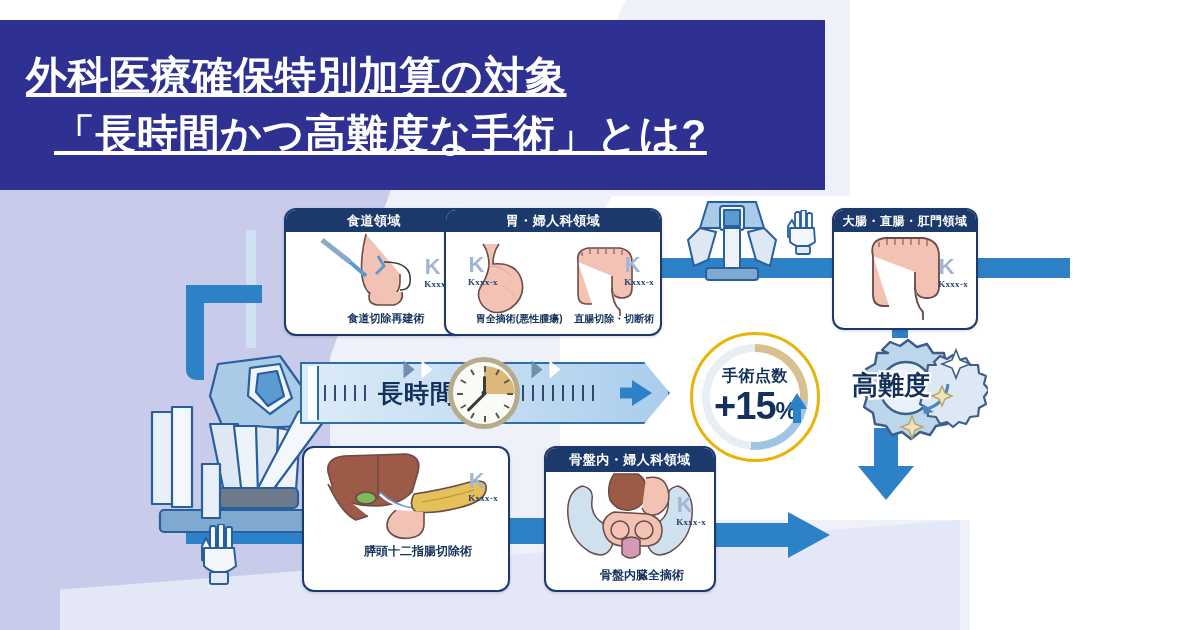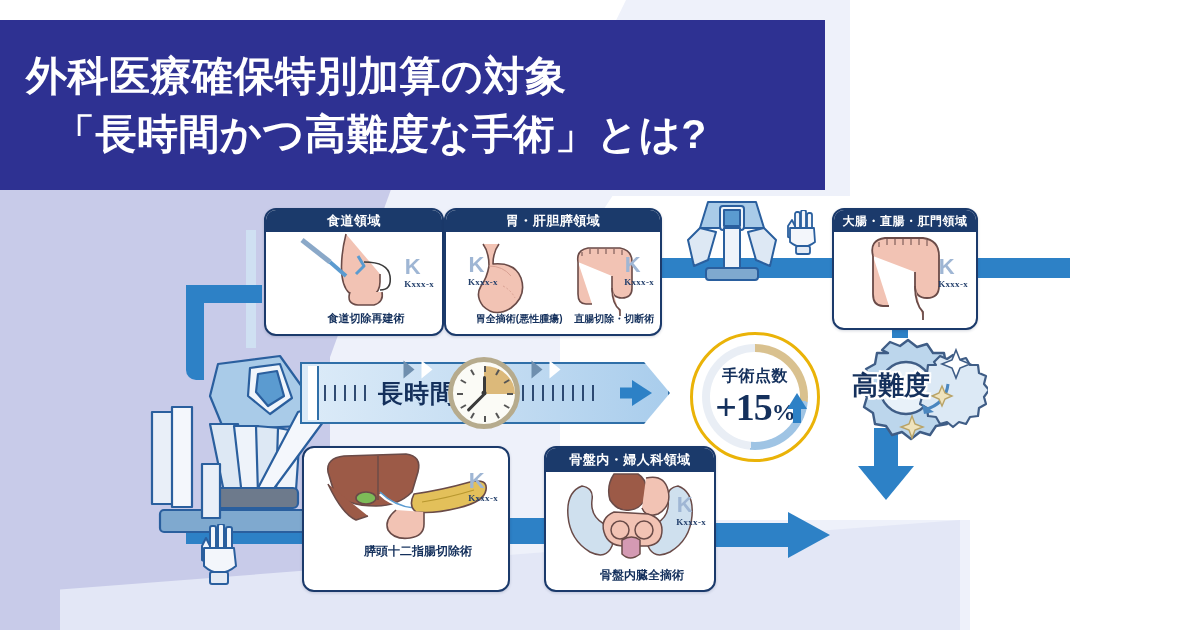--- a/index.html
+++ b/index.html
@@ -22,21 +22,21 @@
   .bg-band-top{position:absolute;left:530px;top:0px;width:320px;height:196px;background:#eef1fa;
       clip-path:polygon(30% 0%,100% 0%,100% 100%,0% 100%);}
 
   
   .title-banner{
     position:absolute;left:0;top:20px;width:825px;height:170px;
     background:#2e3192;display:flex;flex-direction:column;
     justify-content:center;box-sizing:border-box;padding:0 26px;z-index:30;
   }
   .title-line{color:#ffffff;font-weight:bold;font-size:41px;line-height:1.42;
-    letter-spacing:0.5px;white-space:nowrap;}
+    letter-spacing:0.5px;white-space:nowrap;text-decoration:underline;}
   .title-line.l2{padding-left:28px;}
 
   
   .pipe{position:absolute;background:#2d81c6;z-index:4;}
   .pipe-light{position:absolute;background:#cfe0f2;z-index:3;}
 
   
   .card{position:absolute;background:#ffffff;border:2px solid #1b3a6b;
     border-radius:12px;box-sizing:border-box;overflow:hidden;z-index:12;
     box-shadow:0 1px 3px rgba(20,40,80,.18);}
@@ -88,21 +88,21 @@
   .ring-badge{position:absolute;border-radius:50%;z-index:16;
     display:flex;align-items:center;justify-content:center;flex-direction:column;}
   .ring-pts{left:690px;top:332px;width:124px;height:124px;
     background:#ffffff;border:3px solid #eab308;}
   .ring-pts .inner{position:absolute;inset:9px;border-radius:50%;
     background:conic-gradient(#d9c18f 0deg 95deg,#9fc4e4 95deg 185deg,#e9eef5 185deg 360deg);}
   .ring-pts .inner2{position:absolute;inset:17px;border-radius:50%;background:#ffffff;}
   .pts-lbl{position:relative;font-weight:bold;font-size:16px;color:#14305c;
     letter-spacing:.5px;margin-bottom:-2px;}
   .pts-val{position:relative;font-weight:bold;font-size:38px;color:#14305c;
-    letter-spacing:-1px;display:flex;align-items:baseline;font-family:Liberation Serif, serif;}
+    letter-spacing:-1px;display:flex;align-items:baseline;}
   .pts-val .pct{font-size:24px;}
   .up-arrow{position:absolute;right:10px;top:58px;width:0;height:0;z-index:4;
     border-left:10px solid transparent;border-right:10px solid transparent;
     border-bottom:16px solid #2d81c6;}
   .up-arrow-tail{position:absolute;right:16px;top:72px;width:8px;height:16px;
     background:#2d81c6;z-index:4;}
 
   .ring-cases{left:828px;top:500px;width:112px;height:112px;background:#ffffff;}
   .ring-cases .rc-outer{position:absolute;inset:0;border-radius:50%;
     background:conic-gradient(from 200deg,#d9c18f 0deg 70deg,#14305c 70deg 230deg,#9fc4e4 230deg 300deg,#14305c 300deg 360deg);}
@@ -263,21 +263,21 @@
       <div class="cmark" style="transform:rotate(240deg);"></div>
       <div class="cmark" style="transform:rotate(270deg);"></div>
       <div class="cmark" style="transform:rotate(300deg);"></div>
       <div class="cmark" style="transform:rotate(330deg);"></div>
       <div class="hand" style="left:calc(50% - 1.5px);top:14px;width:3px;height:18px;transform:rotate(0deg);"></div>
       <div class="hand" style="left:calc(50% - 1.5px);top:8px;width:3px;height:24px;transform:rotate(225deg);"></div>
       <div class="hub"></div>
     </div>
   </div>
 
-  <div class="card" style="left:264px;top:208px;width:180px;height:128px;">
+  <div class="card" style="left:284px;top:208px;width:180px;height:128px;">
     <div class="card-head" style="height:22px;font-size:13px;">食道領域</div>
     <div class="card-body">
       <svg class="art" width="120" height="76" viewBox="0 0 120 76">
         <g stroke="#6a4b48" stroke-width="1.6" fill="none" stroke-linejoin="round">
           <path d="M52 2 Q46 26 48 44 Q50 60 60 64 L78 64 Q86 60 86 50 L86 42" fill="#f2c3b4"></path>
           <path d="M56 60 Q52 72 64 73 L80 73 Q90 70 88 60" fill="#f2c3b4"></path>
           <path d="M8 8 L36 30" stroke="#8aa8c8" stroke-width="5"></path>
           <path d="M36 30 L52 44" stroke="#5b9bd0" stroke-width="4"></path>
           <path d="M64 24 L70 34 L62 42" stroke="#5b9bd0" stroke-width="3"></path>
           <path d="M70 30 Q94 30 96 44 Q98 58 86 58" stroke="#3a3a3a" stroke-width="1.6"></path>
@@ -285,21 +285,21 @@
       </svg>
       <div class="klogo" style="right:8px;top:24px;">
         <span class="kmark">K</span>
         <span class="kcode">Kxxx-x</span>
       </div>
       <div class="card-cap" style="font-size:11px;">食道切除再建術</div>
     </div>
   </div>
 
   <div class="card" style="left:444px;top:208px;width:218px;height:128px;">
-    <div class="card-head" style="height:22px;font-size:13px;">胃・肝胆膵領域</div>
+    <div class="card-head" style="height:22px;font-size:13px;">胃・婦人科領域</div>
     <div class="card-body" style="flex-direction:row;justify-content:space-around;">
       <svg class="art" width="78" height="78" viewBox="0 0 78 78">
         <g stroke="#6a4b48" stroke-width="1.6" stroke-linejoin="round">
           <path d="M40 2 Q34 10 34 22 Q56 20 62 36 Q68 54 52 66 Q36 76 24 64 Q16 54 22 44 Q28 36 30 24 Q30 10 24 2" fill="#f2c3b4"></path>
           <path d="M30 24 Q44 24 52 34" fill="none" stroke="#d9a193" stroke-width="1"></path>
           <path d="M44 44 Q52 48 56 56" fill="none" stroke="#d9a193" stroke-width="1" stroke-dasharray="2 2"></path>
         </g>
       </svg>
       <svg class="art" width="86" height="78" viewBox="0 0 86 78">
         <g stroke="#6a4b48" stroke-width="1.6" fill="#f2c3b4" stroke-linejoin="round">

